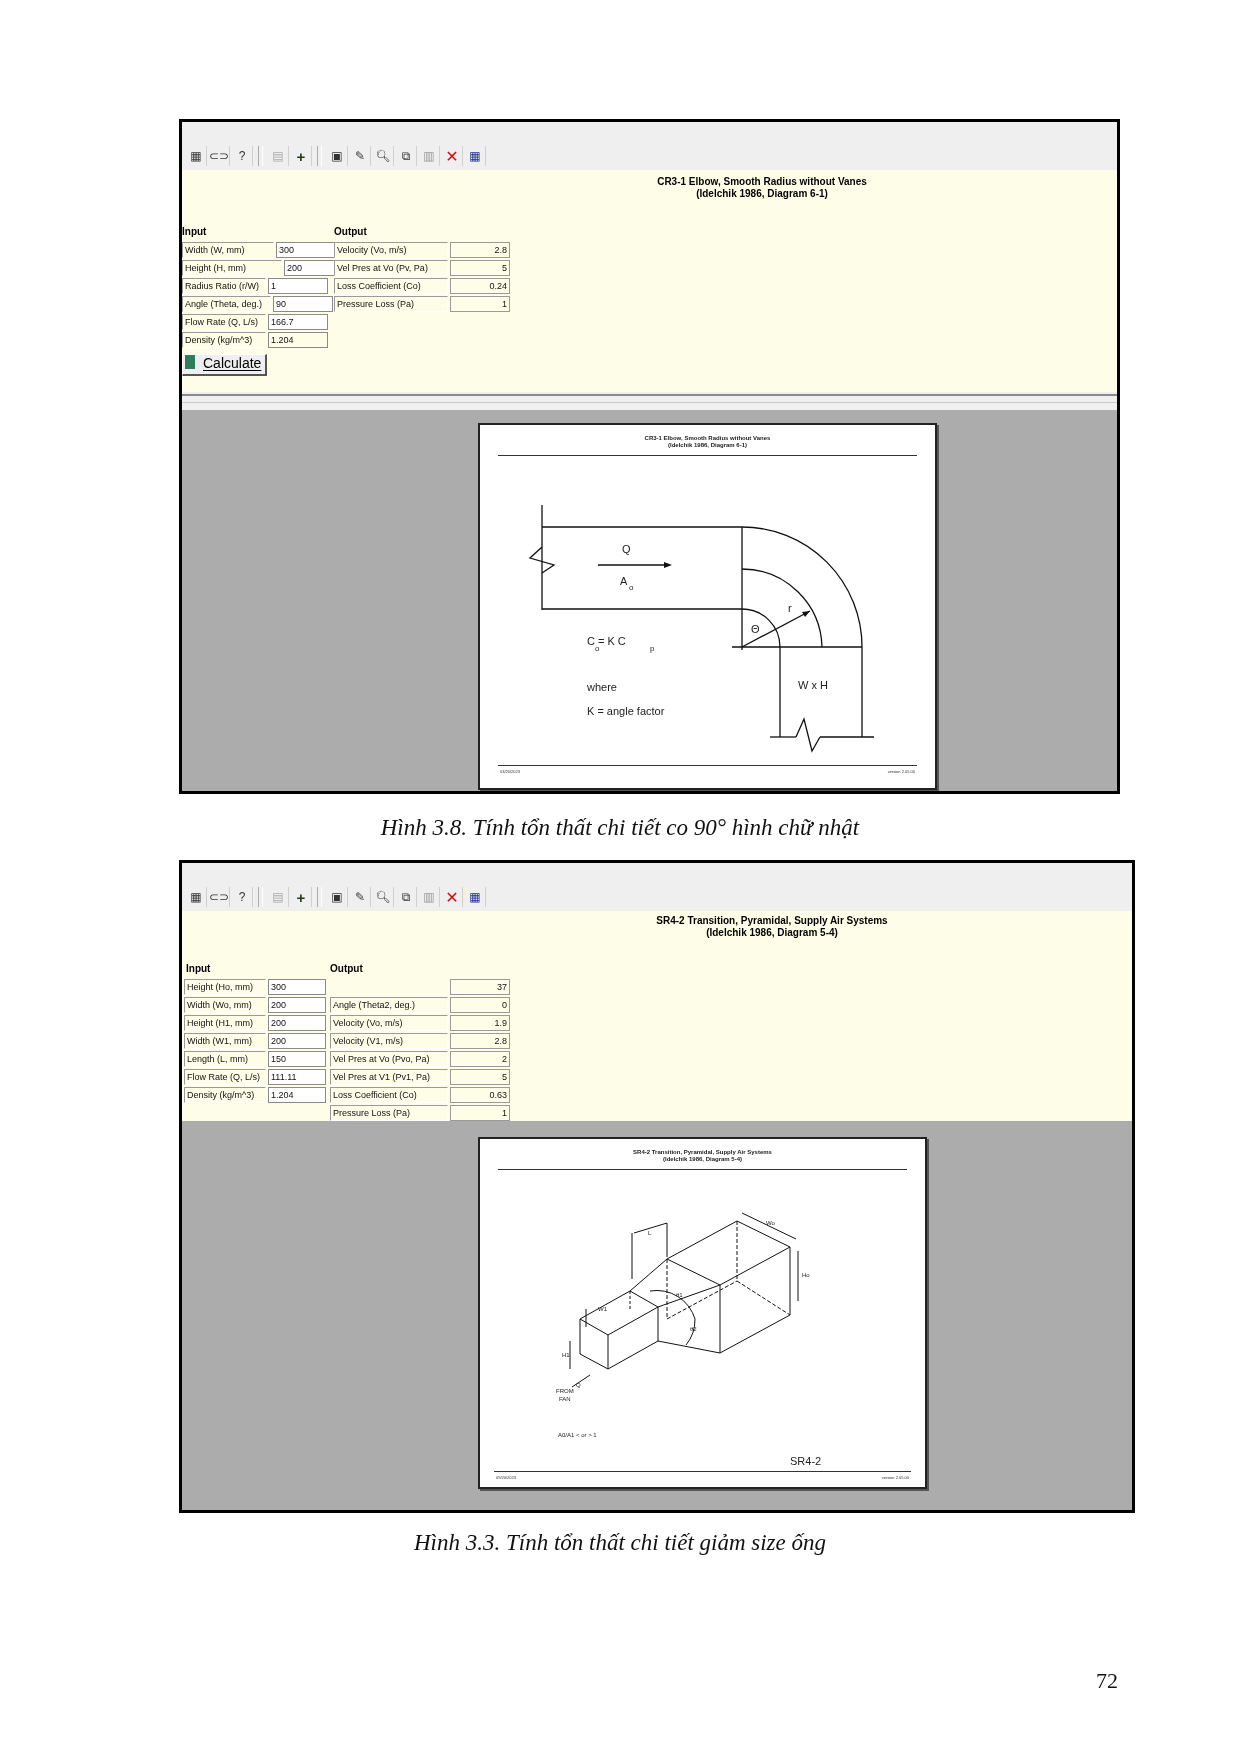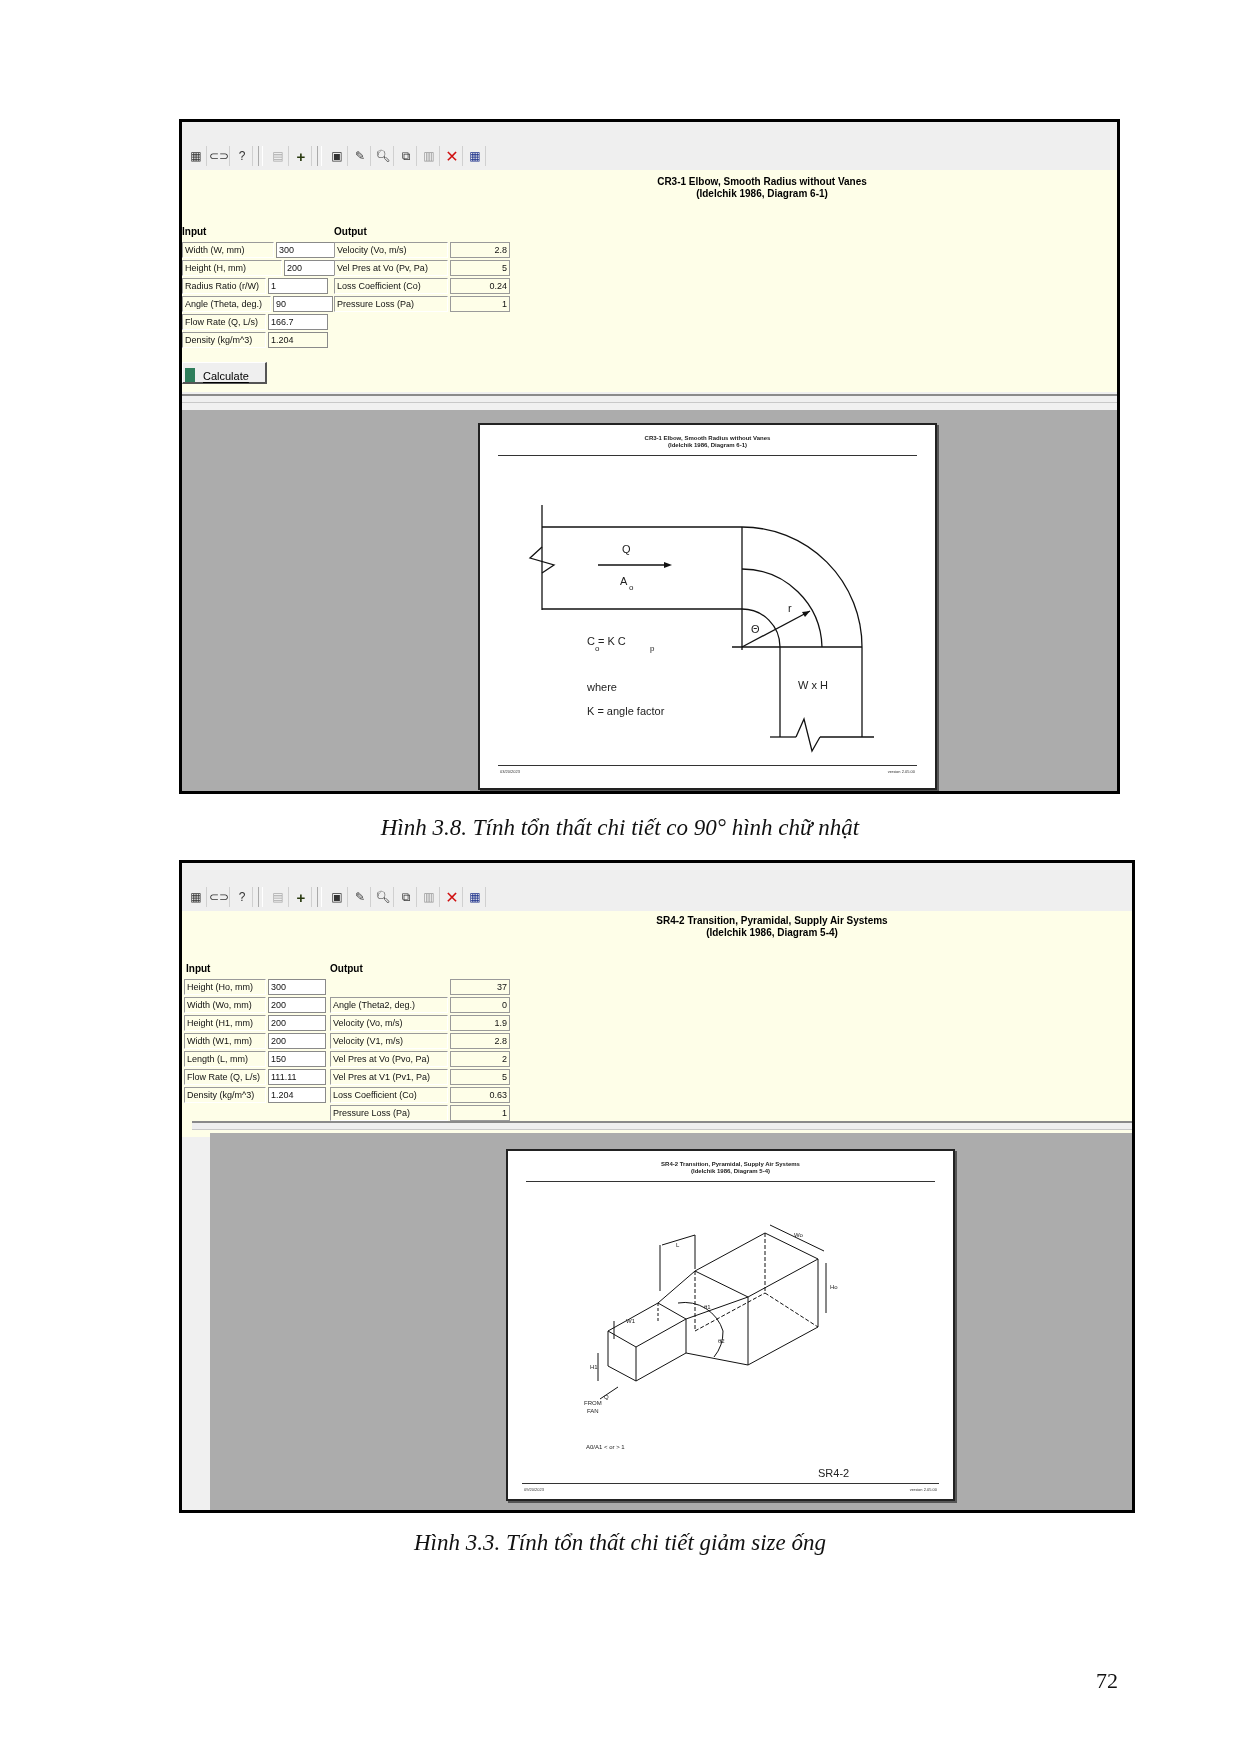--- a/index.html
+++ b/index.html
@@ -9,21 +9,21 @@
   .toolbar { position:absolute; left:0; right:0; top:20px; height:28px; background:#efefef; display:flex; align-items:center; padding-left:4px; gap:2px; }
   .tb-btn { width:20px; height:20px; display:flex; align-items:center; justify-content:center; font-size:12px; color:#333; border-right:1px solid #d0d0d0; }
   .tb-sep { width:3px; height:20px; border-left:1px solid #aaa; border-right:1px solid #fff; margin:0 3px; }
   .form-area { position:absolute; left:0; right:0; background:#fefee8; }
   .title-block { position:absolute; text-align:center; font-weight:bold; font-size:10px; color:#000; line-height:12px; }
   .section-label { position:absolute; font-weight:bold; font-size:10px; color:#000; }
   .row { position:absolute; display:flex; height:16px; }
   .lbl { box-sizing:border-box; border:1px solid #9a9a9a; border-right-color:#fff; border-bottom-color:#fff; background:#fefee8; font-size:9px; line-height:14px; padding-left:2px; white-space:nowrap; overflow:hidden; color:#111; }
   .inp { box-sizing:border-box; border:1px solid #8a8a8a; background:#fff; font-size:9px; line-height:14px; padding-left:2px; color:#111; margin-left:2px; }
   .outv { box-sizing:border-box; border:1px solid #9a9a9a; background:#fefee8; font-size:9px; line-height:14px; padding-right:2px; text-align:right; color:#111; margin-left:2px; }
-  .calc-btn { position:absolute; box-sizing:border-box; border:1px solid #fff; border-right:2px solid #555; border-bottom:2px solid #555; background:#efefef; font-size:11px; display:flex; align-items:flex-end;margin-top:8px; }
+  .calc-btn { position:absolute; box-sizing:border-box; border:1px solid #fff; border-right:2px solid #555; border-bottom:2px solid #555; background:#efefef; font-size:14px; display:flex; align-items:flex-start; }
   .calc-icon { width:10px; height:14px; background:#2e7d5b; margin:0 8px 0 2px; }
   .divider { position:absolute; left:0; right:0; height:6px; border-top:2px solid #8a8a8a; border-bottom:1px solid #c8c8c8; background:#efefef; }
   .gray-area { position:absolute; left:0; right:0; bottom:0; background:#acacac; }
   .sheet { position:absolute; background:#fff; border:2px solid #222; box-shadow:2px 2px 0 #555; box-sizing:border-box; }
   .sheet-title { position:absolute; left:0; right:0; text-align:center; font-size:6px; line-height:7px; color:#222; font-weight:bold; }
   .sheet-rule { position:absolute; height:1px; background:#333; }
   .sheet-foot { position:absolute; font-size:4px; color:#333; }
   .caption { position:absolute; left:0; width:1240px; text-align:center; font-family:"Liberation Serif", serif; font-style:italic; font-size:23px; color:#111; }
   .page-num { position:absolute; font-family:"Liberation Serif", serif; font-size:22px; color:#111; }
   svg text { font-family:"Liberation Sans", sans-serif; }
@@ -251,21 +251,21 @@
         <div class="outv" style="width:60px;">0.63</div>
       </div>
     <div class="row" style="left:148px; top:194px;">
         <div class="lbl" style="width:118px;">Pressure Loss (Pa)</div>
         <div class="outv" style="width:60px;">1</div>
       </div>
   </div>
 
   <div class="divider" style="top:258px; left:10px;"></div>
 
-  <div class="gray-area" style="top:270px;margin-left:28px;">
+  <div class="gray-area" style="top:258px;">
     <div class="sheet" style="left:296px; top:16px; width:449px; height:352px;">
       <div class="sheet-title" style="top:10px;">
         <div>SR4-2  Transition, Pyramidal, Supply Air Systems</div>
         <div>(Idelchik 1986, Diagram 5-4)</div>
       </div>
       <div class="sheet-rule" style="left:18px; right:18px; top:30px;"></div>
 
       <svg width="445" height="300" style="position:absolute; left:0; top:30px;" viewBox="0 0 445 300">
         <g stroke="#111" stroke-width="1" fill="none">
 

